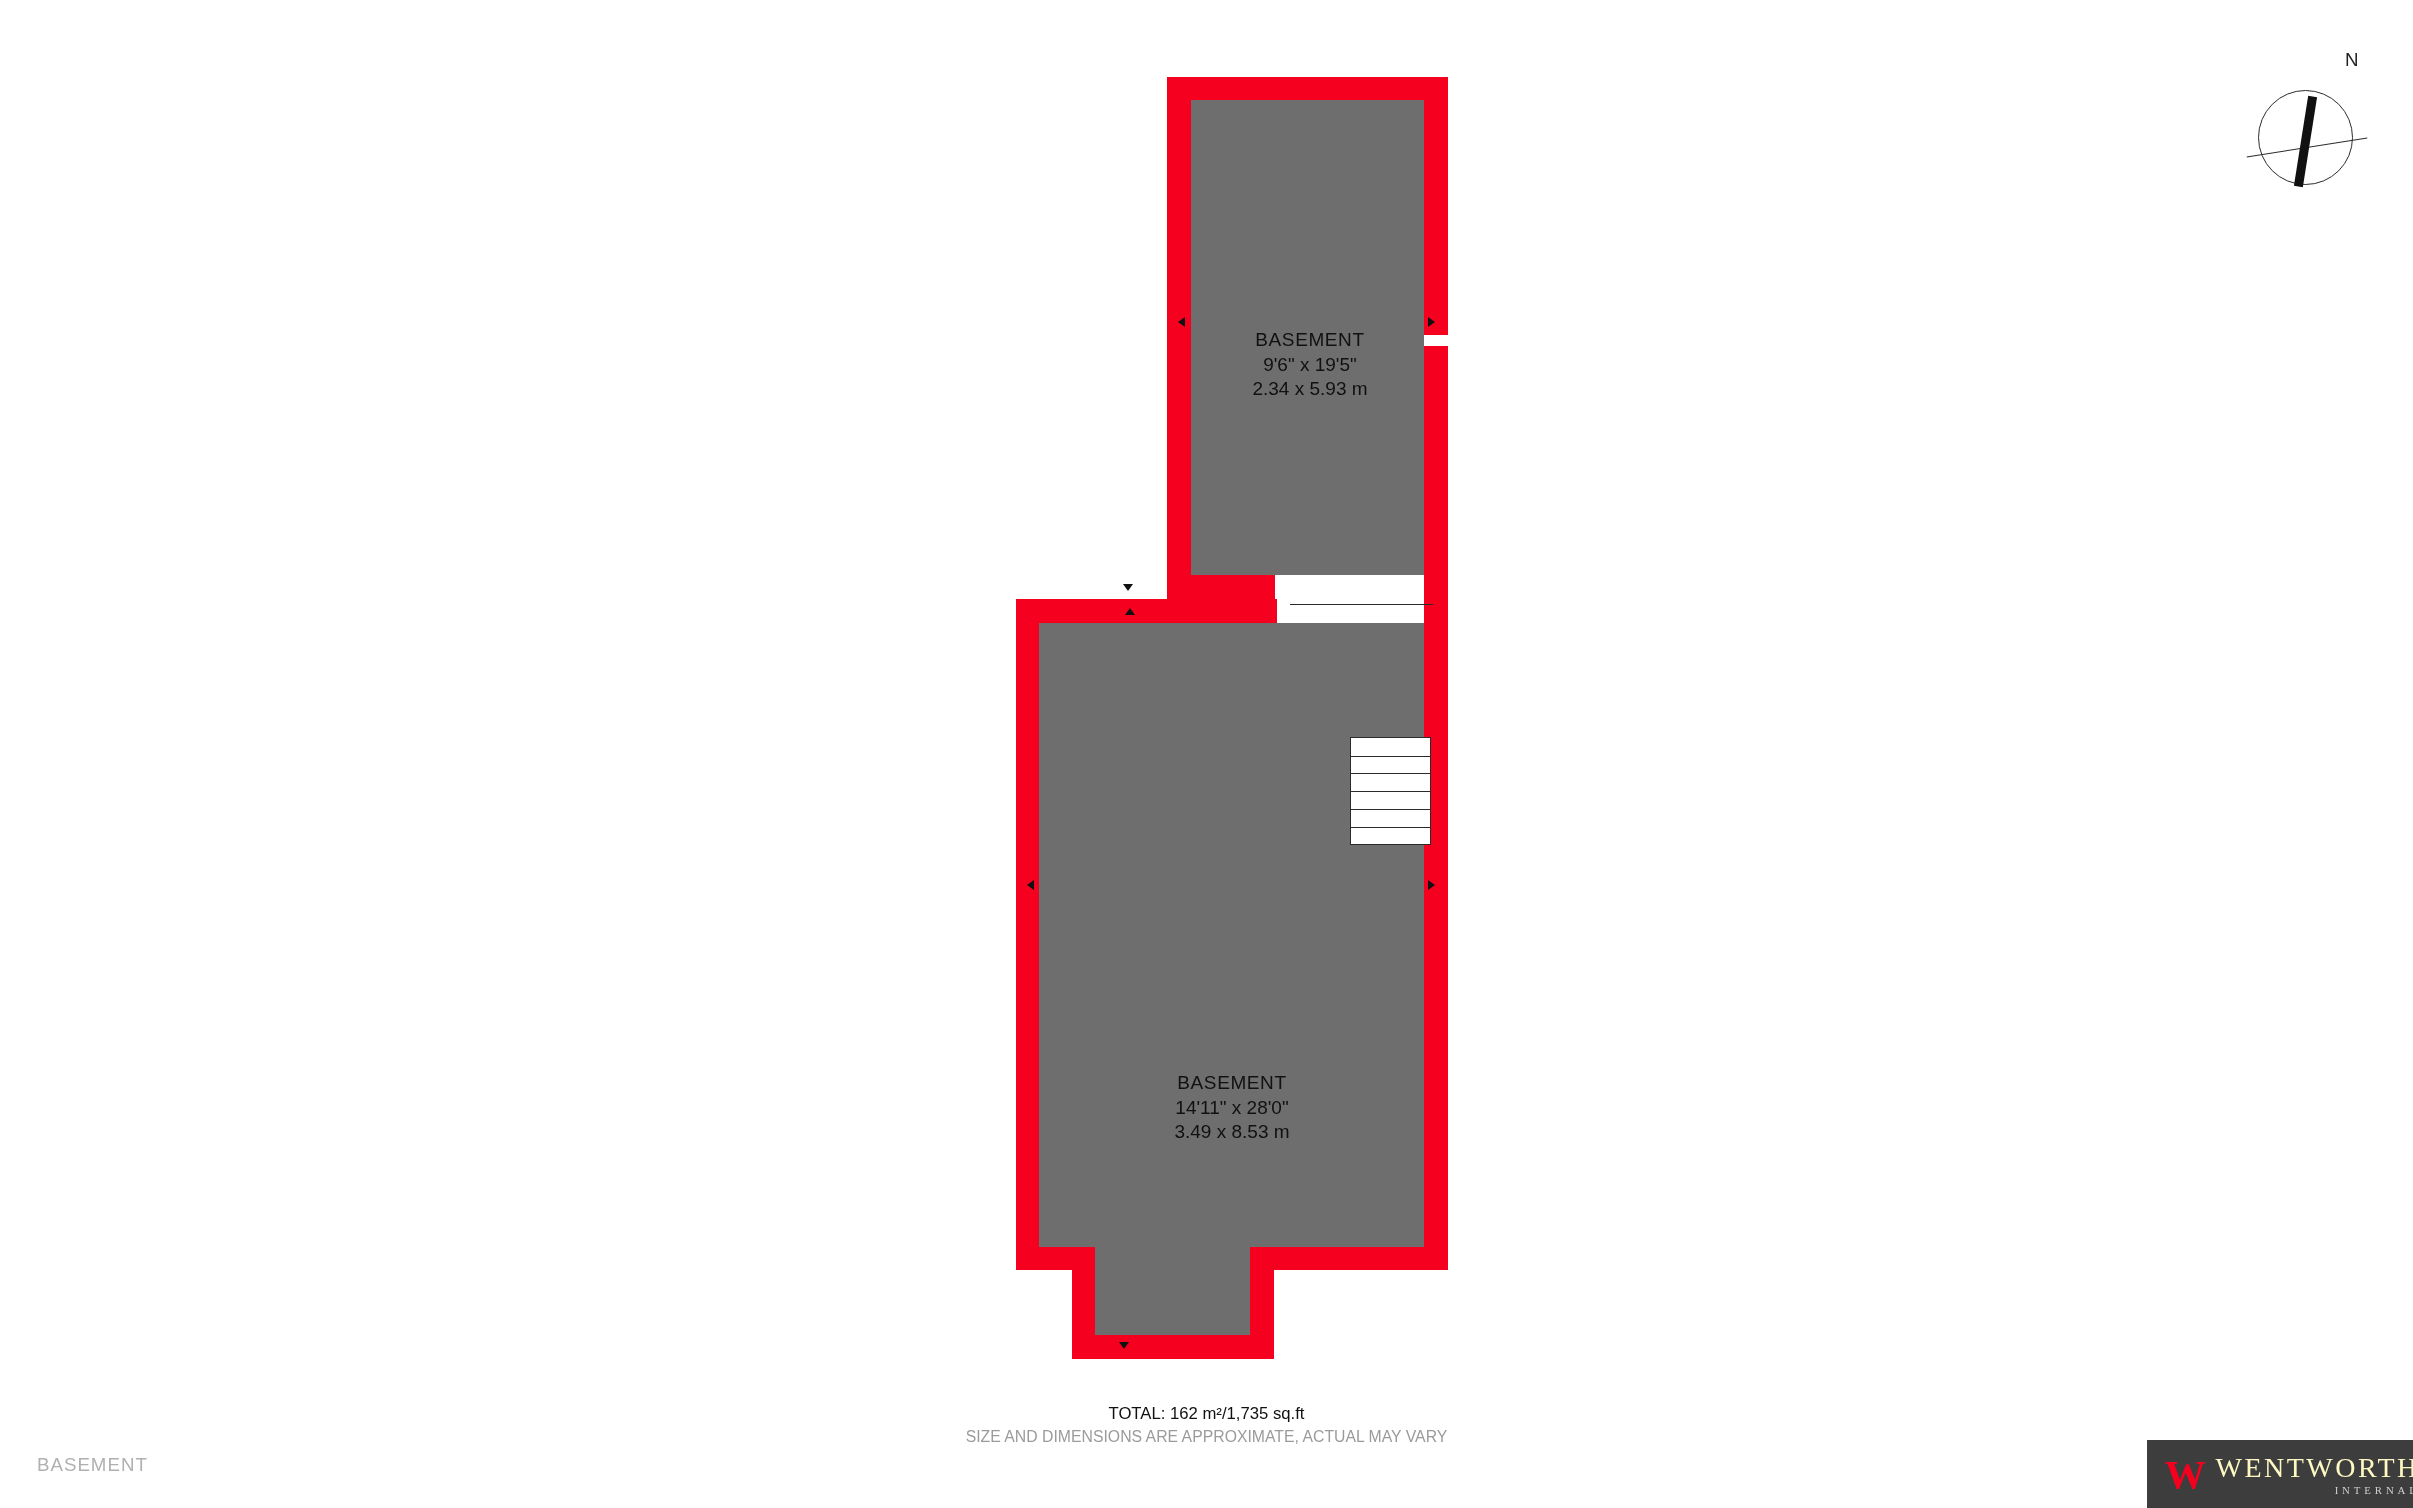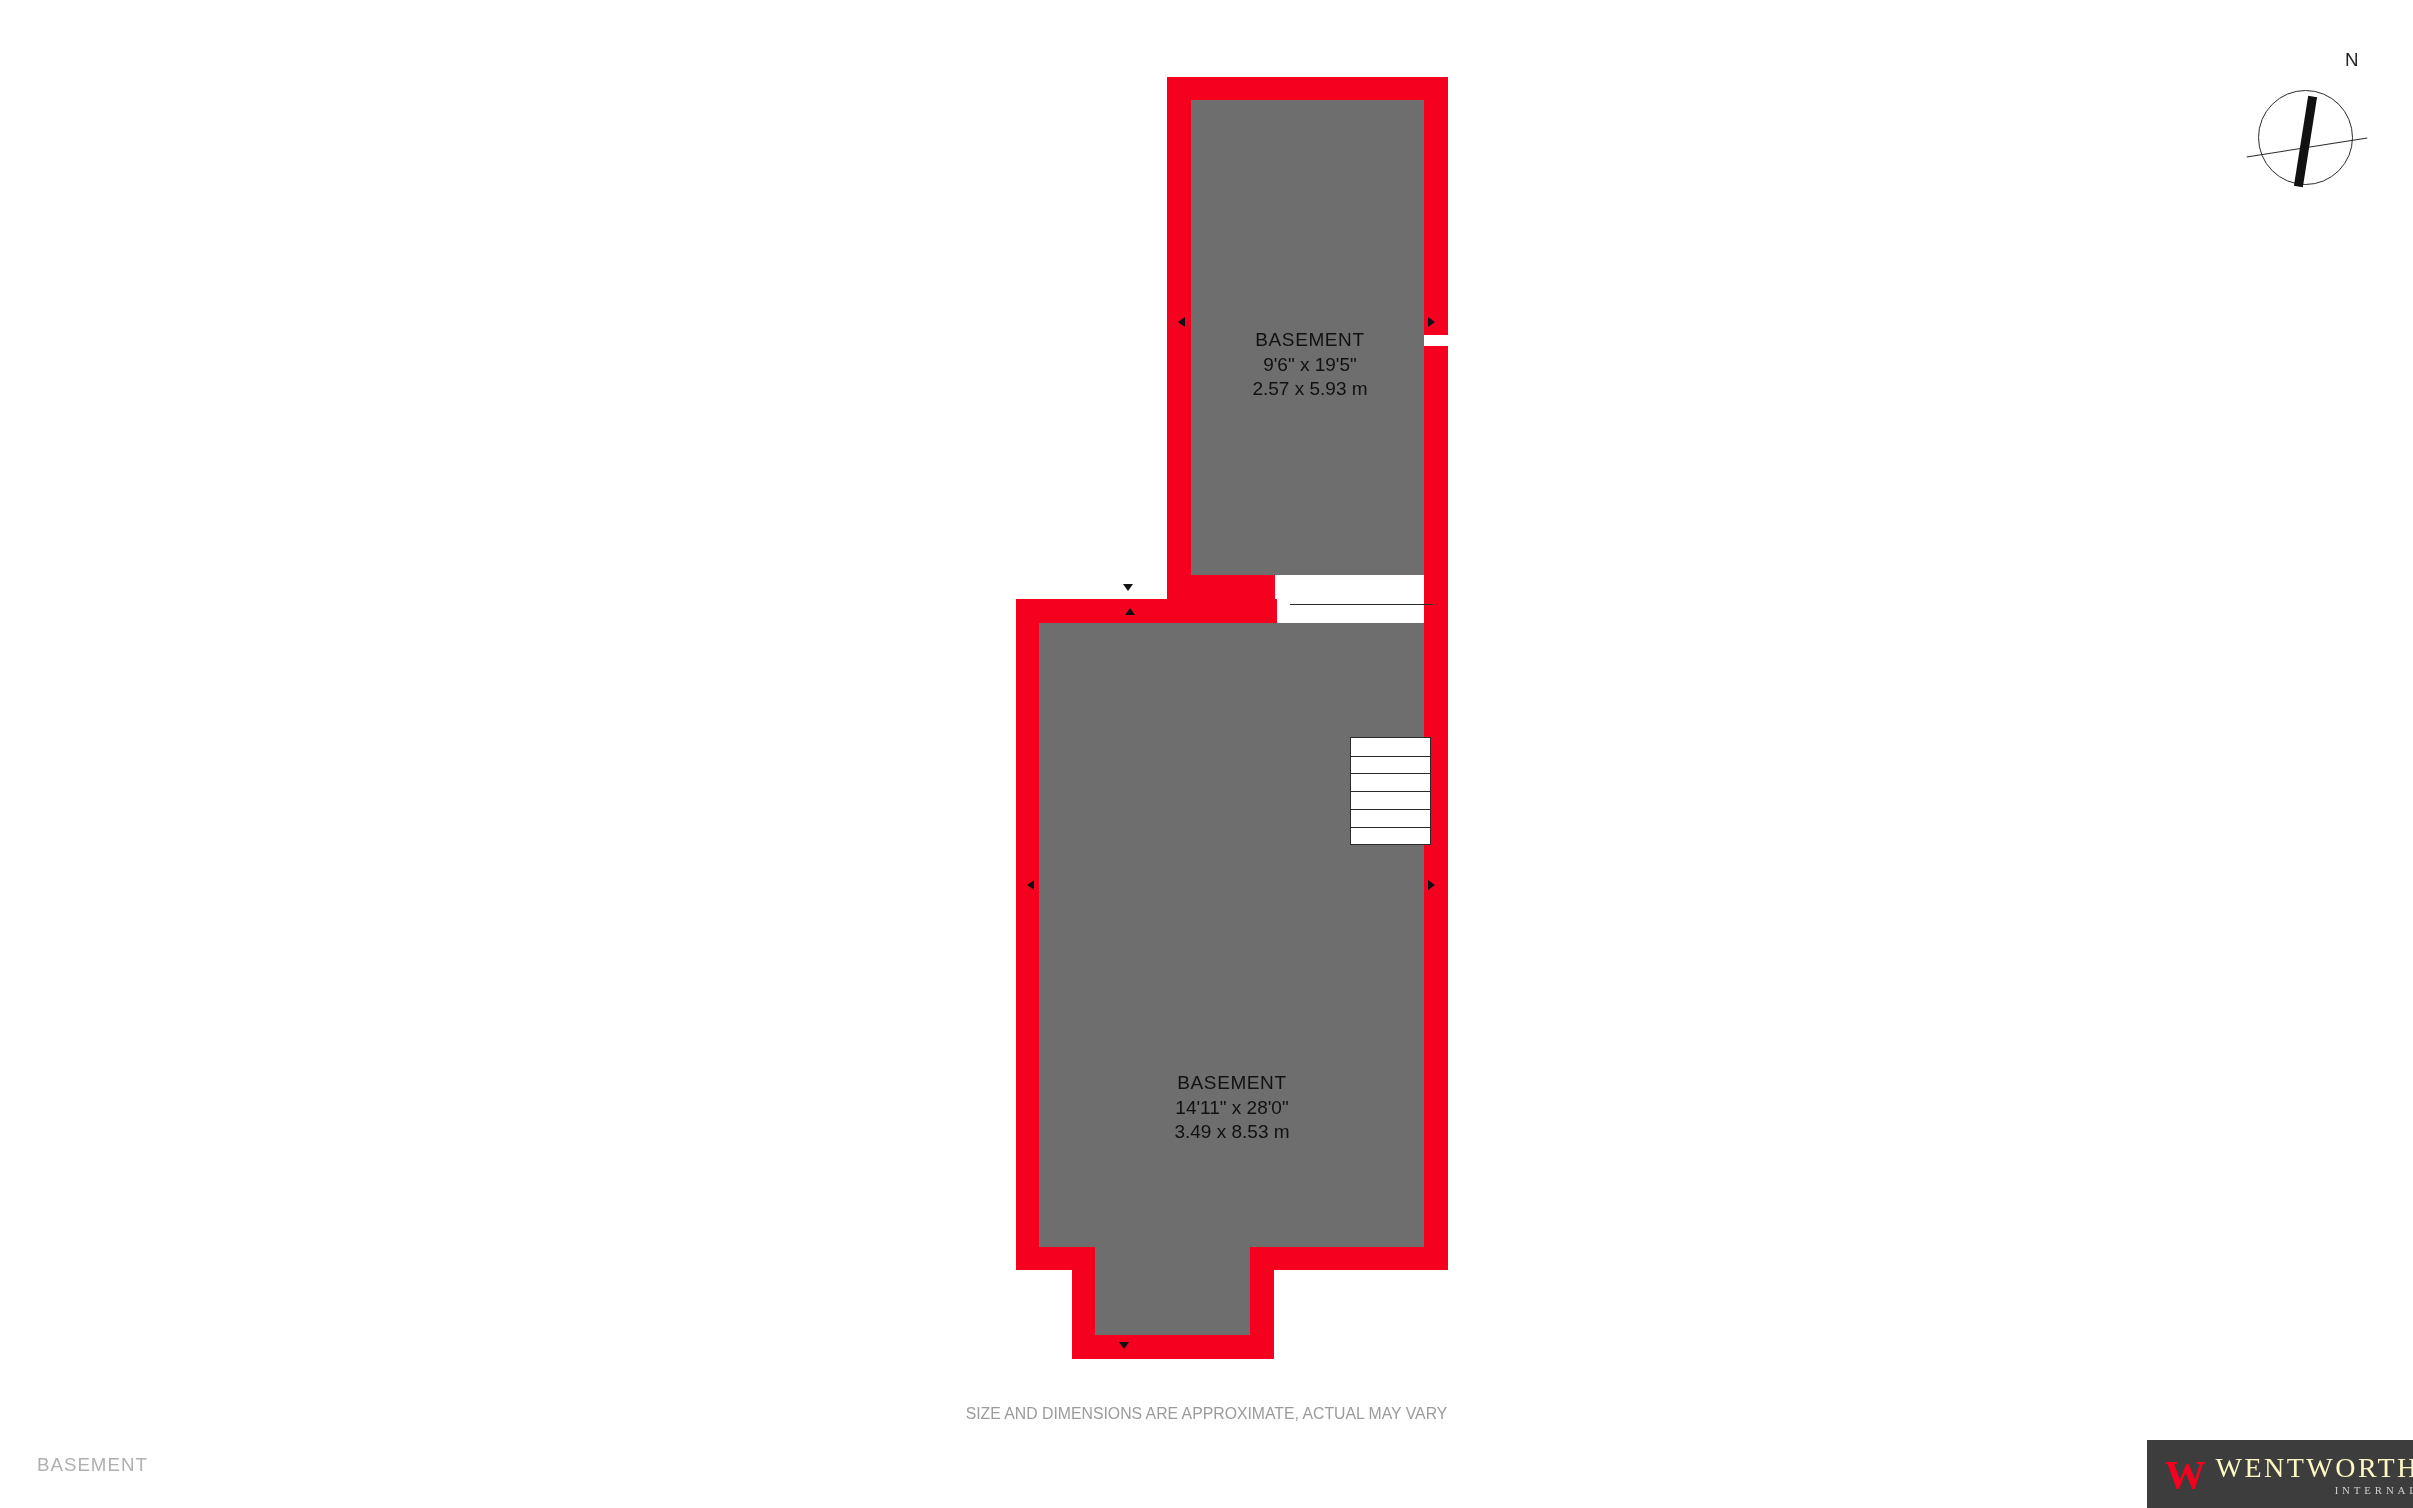--- a/index.html
+++ b/index.html
@@ -245,21 +245,21 @@
   <div class="floor" style="left:1191px; top:100px; width:233px; height:475px;"></div>
   <div class="floor" style="left:1424px; top:335px; width:0px; height:0px;"></div>
 
   <div class="arrow-l" style="left:1178px; top:317px;"></div>
   <div class="arrow-r" style="left:1428px; top:317px;"></div>
   <div class="arrow-d" style="left:1123px; top:584px;"></div>
 
   <div class="room-label" style="left:1162px; top:328px; width:296px;">
     <div class="rname">BASEMENT</div>
     <div>9'6" x 19'5"</div>
-    <div>2.57 x 5.93 m</div>
+    <div>2.34 x 5.93 m</div>
   </div>
 
   <div class="wall" style="left:1016px; top:599px; width:261px; height:23.6px;"></div>
   <div class="wall" style="left:1016px; top:599px; width:23.6px; height:670px;"></div>
   <div class="wall" style="left:1424px; top:599px; width:23.6px; height:670px;"></div>
 
   <div class="wall" style="left:1214px; top:941px; width:234px; height:23.6px;"></div>
 
   <div class="wall" style="left:1016px; top:1246px; width:118px; height:23.6px;"></div>
   <div class="wall" style="left:1072px; top:1246px; width:23.6px; height:111px;"></div>
@@ -287,20 +287,21 @@
 
   <div class="room-label" style="left:1084px; top:1071px; width:296px;">
     <div class="rname">BASEMENT</div>
     <div>14'11" x 28'0"</div>
     <div>3.49 x 8.53 m</div>
   </div>
 
 </div>
 
 <div id="footer">
+  <div>TOTAL: 162 m²/1,735 sq.ft</div>
   <div class="muted">SIZE AND DIMENSIONS ARE APPROXIMATE, ACTUAL MAY VARY</div>
 </div>
 
 <div id="floor-name">BASEMENT</div>
 
 <div id="logo">
   <div class="mark">
     <span class="w">W</span>
   </div>
   <div class="txt">

